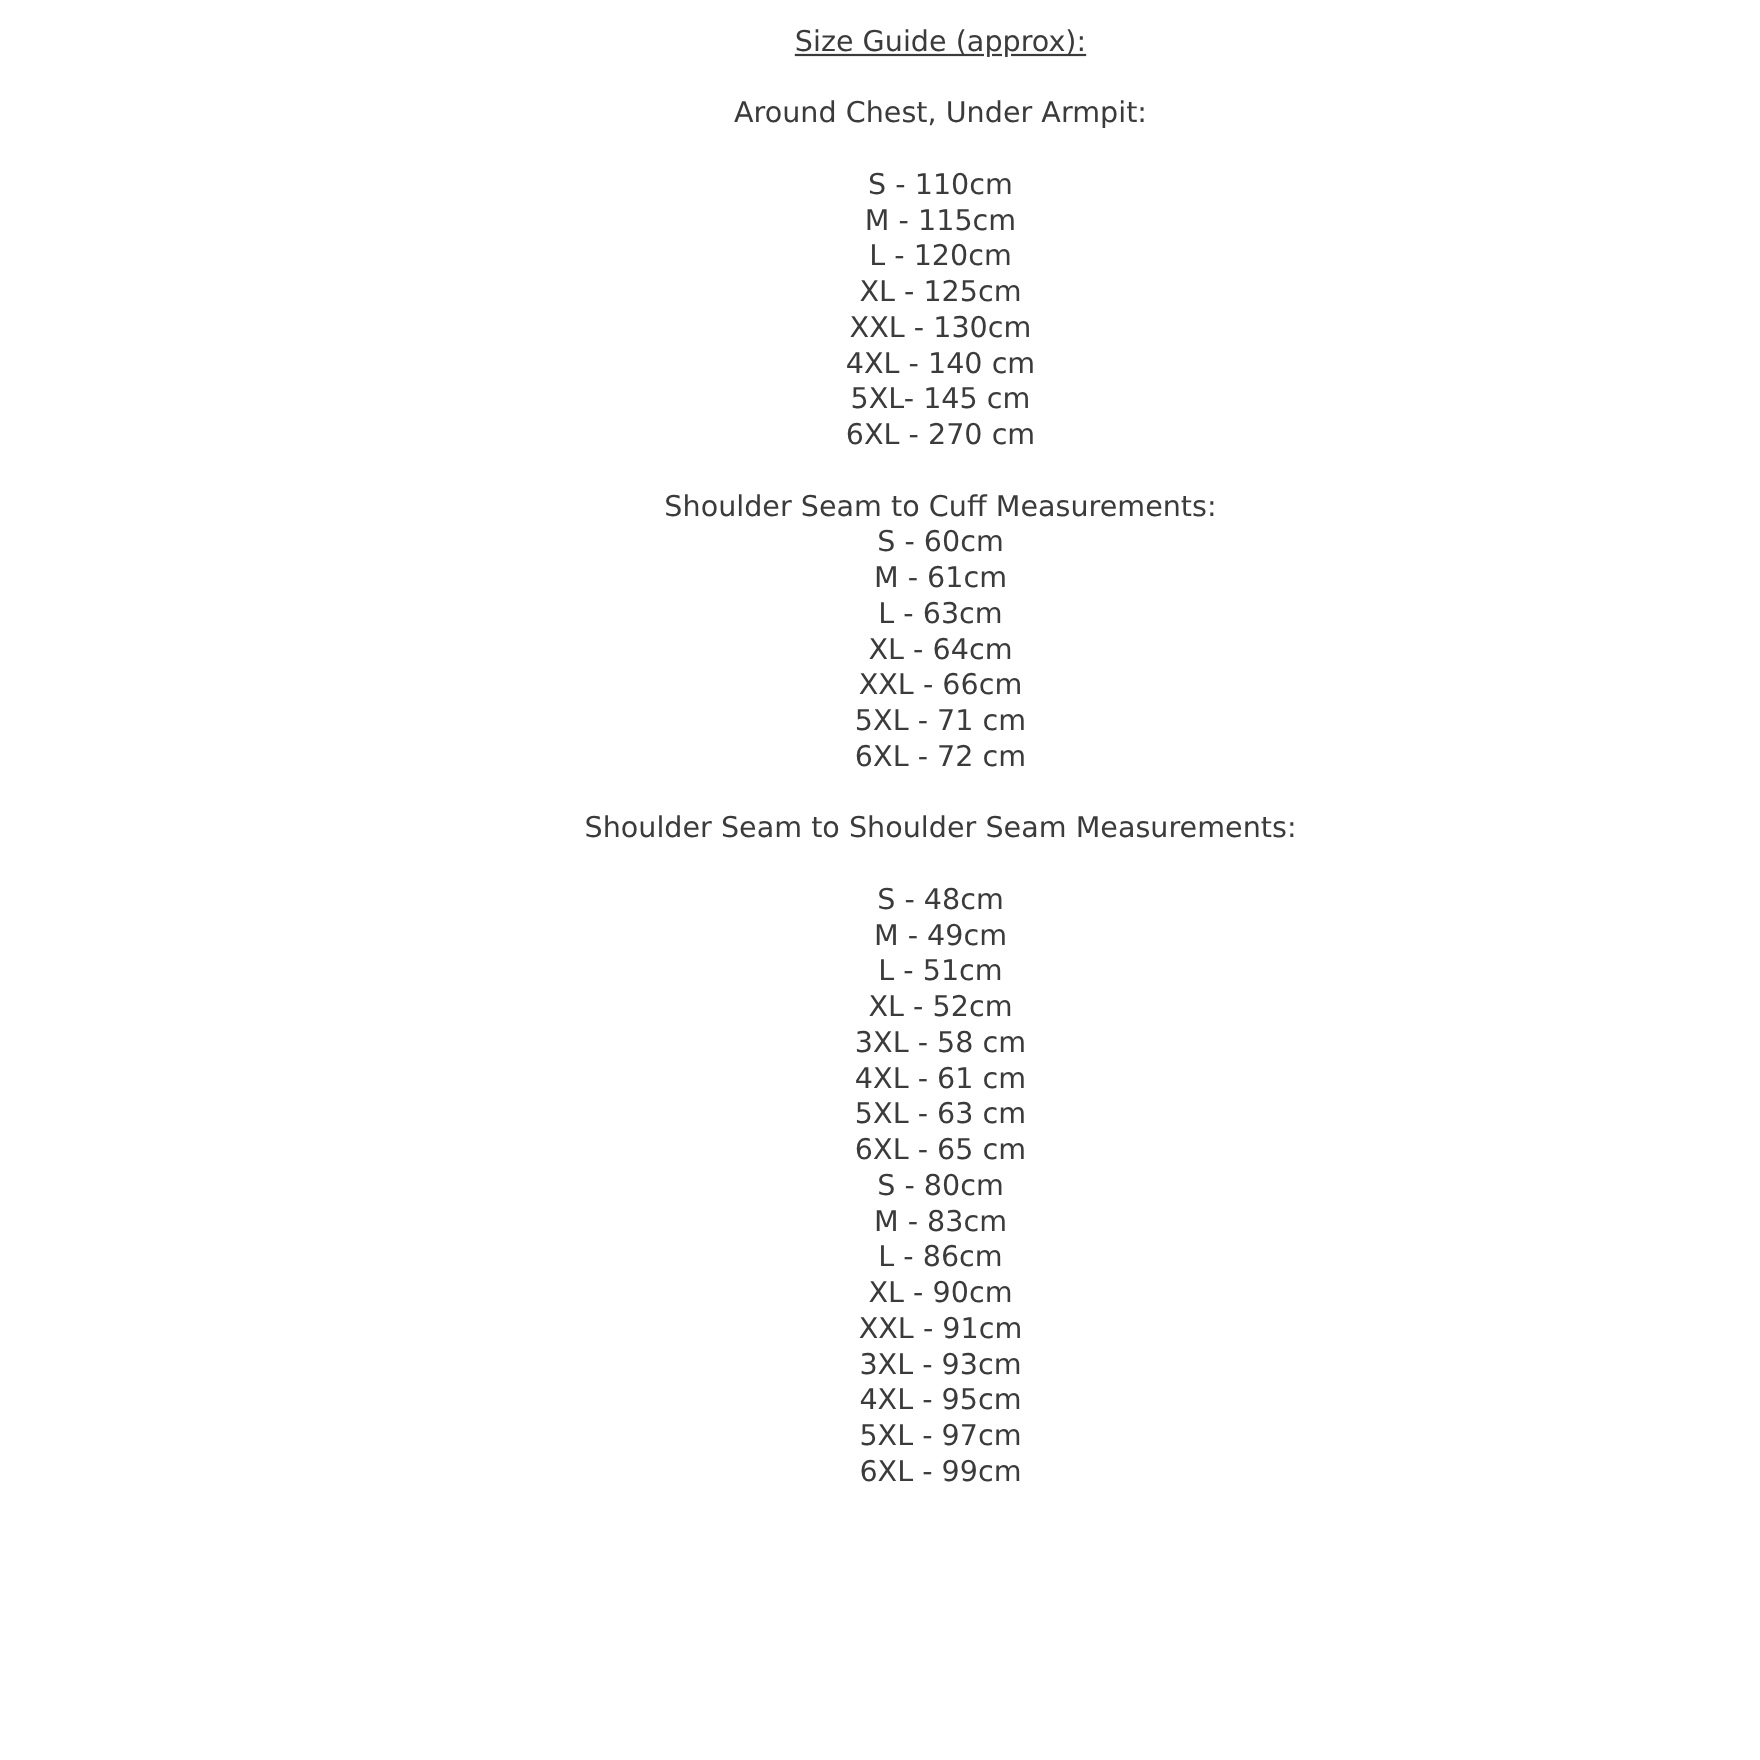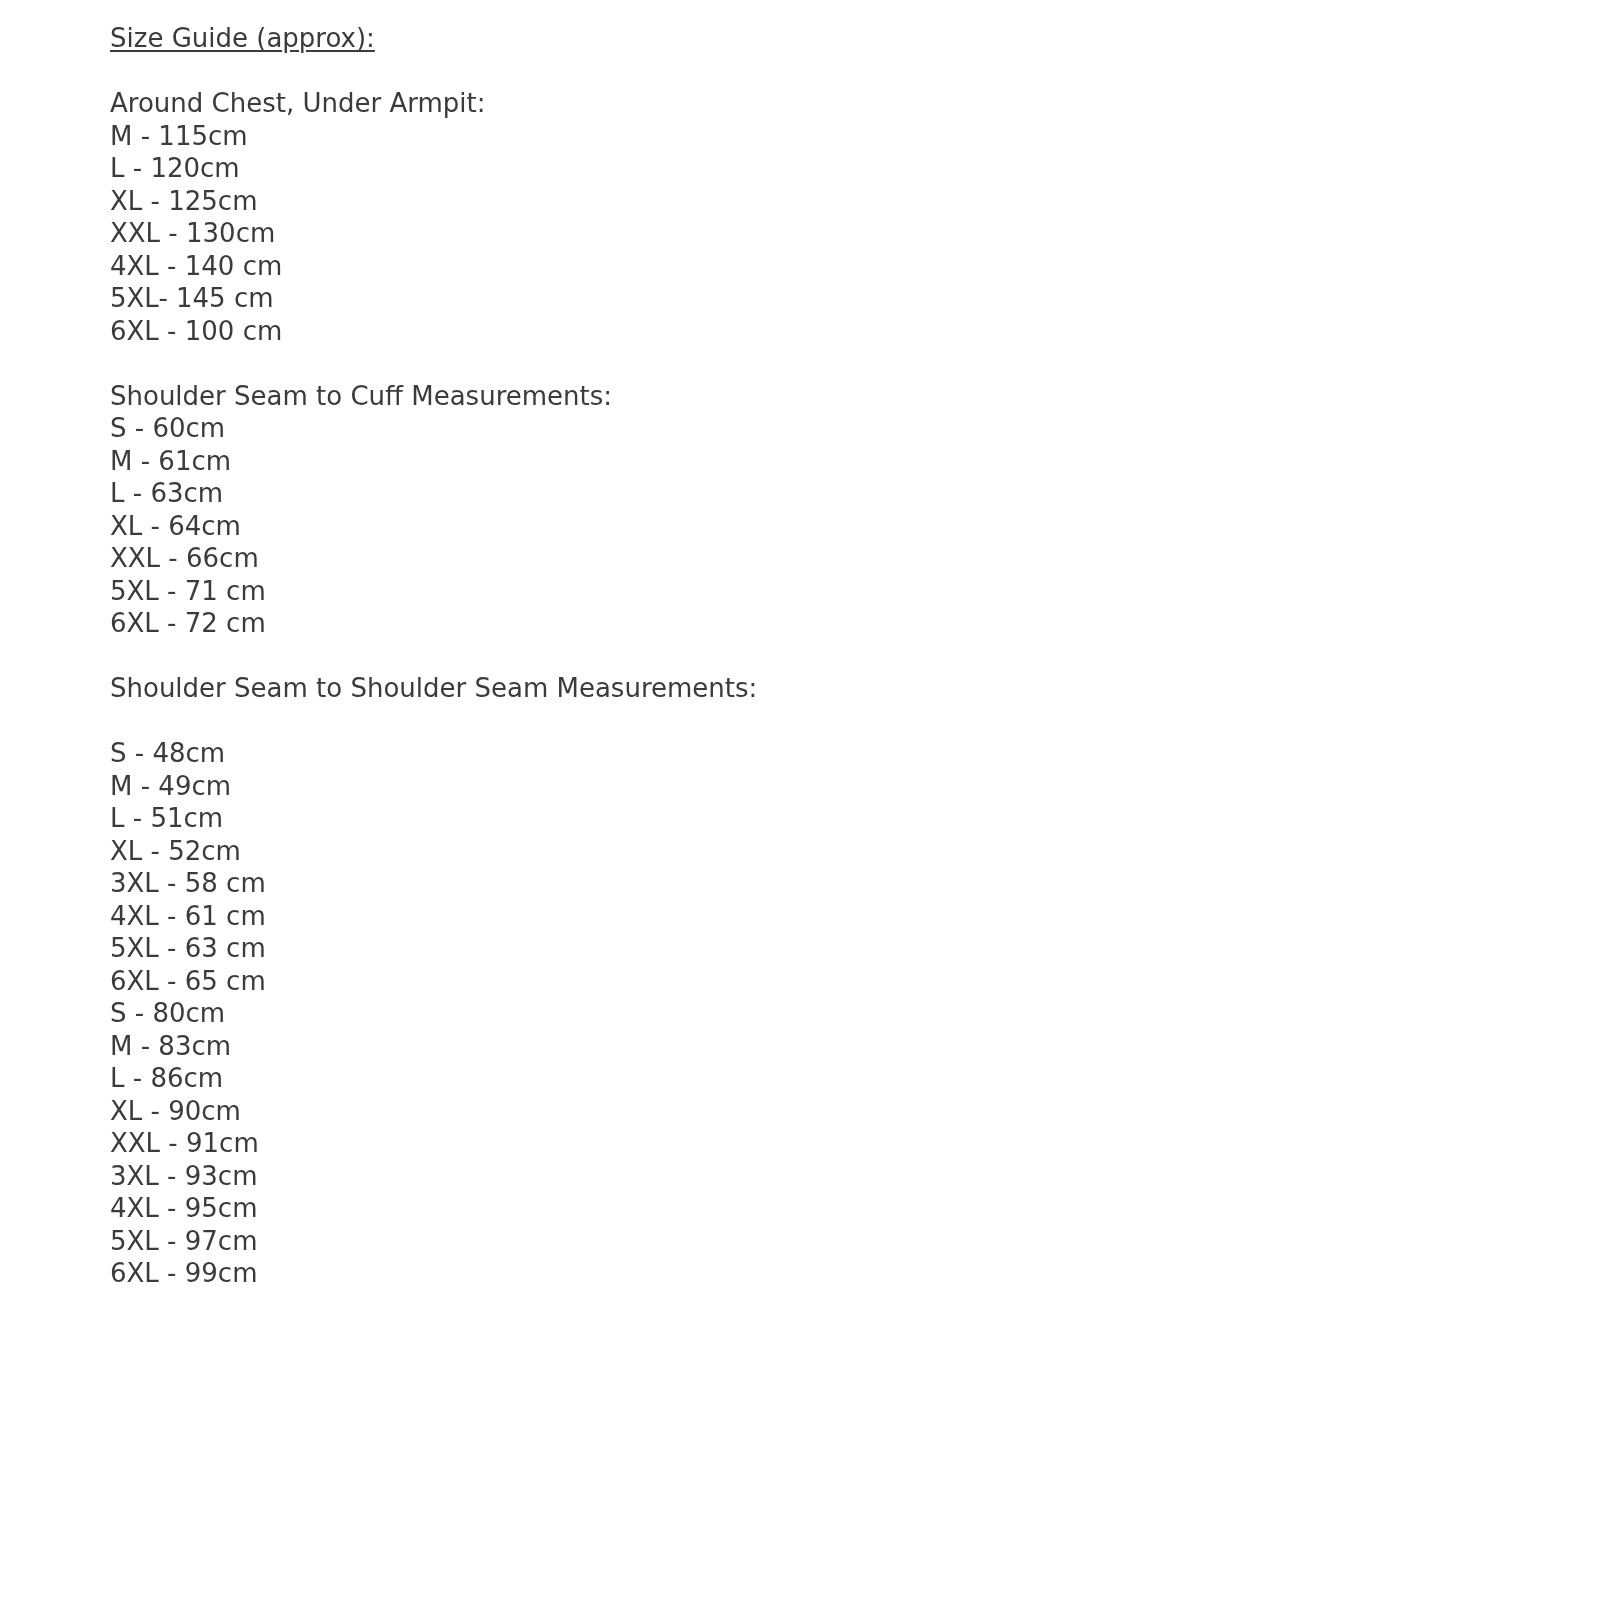--- a/index.html
+++ b/index.html
@@ -13,21 +13,21 @@
     font-family: "DejaVu Sans", "Liberation Sans", sans-serif;
     color: #3b3b3b;
     overflow: hidden;
   }
   .doc {
     box-sizing: border-box;
     width: 1600px;
     
     padding-left: 110px;
     padding-top: 22px;
-    text-align: left;
+    text-align: center;
     font-size: 26px;
     line-height: 32.5px;
   }
   .line {
     white-space: pre;
   }
   .gap-above {
     margin-top: 32.5px;   
   }
   .doc-title {
@@ -37,27 +37,28 @@
 </style>
 </head>
 <body>
 
 <div class="doc">
 
   <div class="line doc-title">Size Guide (approx):</div>
 
   <div>
     <div class="line gap-above">Around Chest, Under Armpit:</div>
+    <div class="line gap-above">S - 110cm</div>
     <div class="line">M - 115cm</div>
     <div class="line">L - 120cm</div>
     <div class="line">XL - 125cm</div>
     <div class="line">XXL - 130cm</div>
     <div class="line">4XL - 140 cm</div>
     <div class="line">5XL- 145 cm</div>
-    <div class="line">6XL - 100 cm</div>
+    <div class="line">6XL - 270 cm</div>
   </div>
 
   <div>
     <div class="line gap-above">Shoulder Seam to Cuff Measurements:</div>
     <div class="line">S - 60cm</div>
     <div class="line">M - 61cm</div>
     <div class="line">L - 63cm</div>
     <div class="line">XL - 64cm</div>
     <div class="line">XXL - 66cm</div>
     <div class="line">5XL - 71 cm</div>

